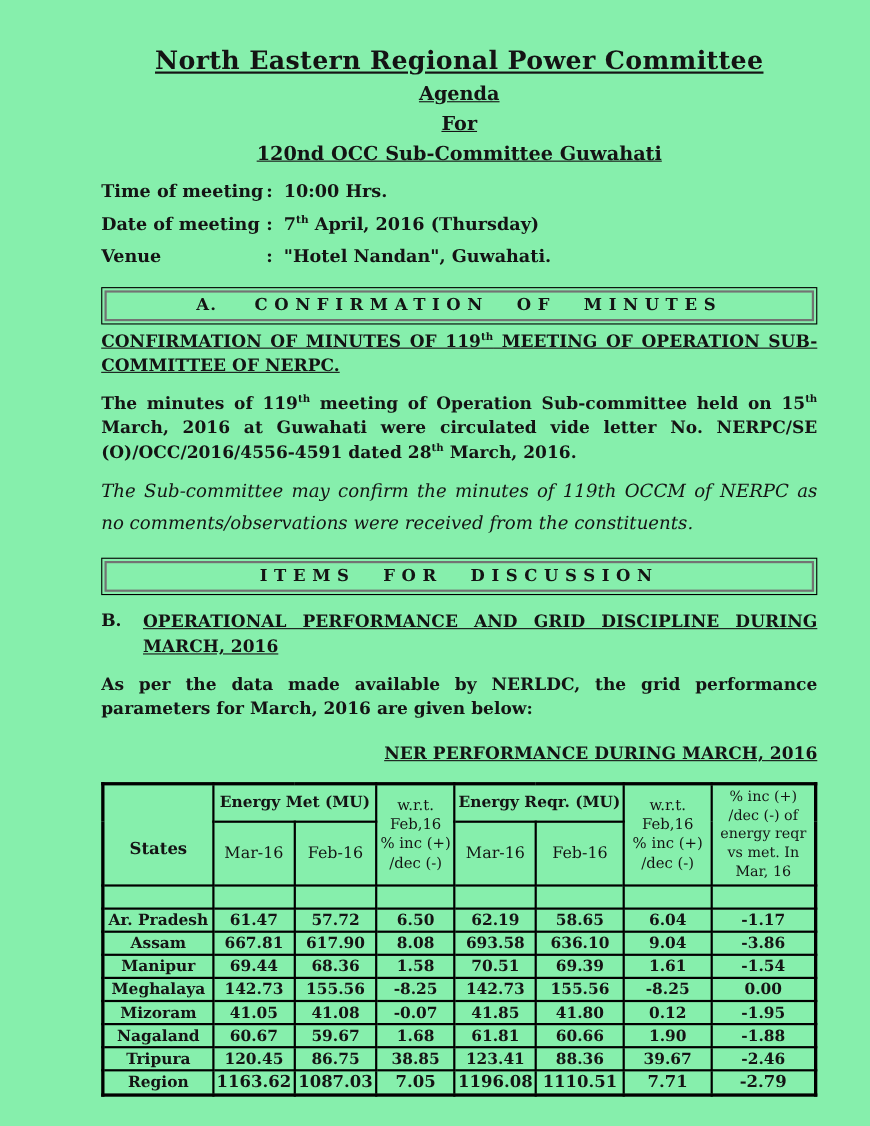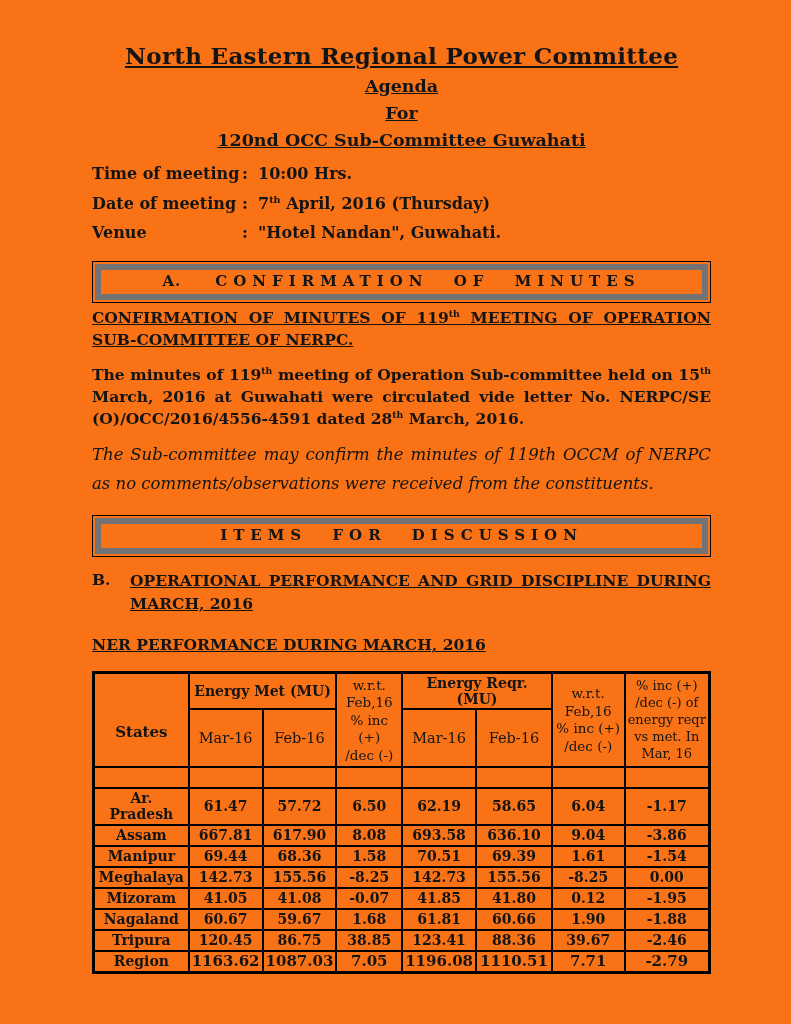--- a/index.html
+++ b/index.html
@@ -1,40 +1,40 @@
 <!DOCTYPE html>
 <html><head>
 <meta charset="utf-8">
 <style>
   html,body { margin:0; padding:0; background:#ffffff; }
   .page {
     width:791px; height:1024px; box-sizing:border-box;
-    background:#f97316; color:#141414;
+    background:#86efac; color:#141414;
     font-family:"DejaVu Serif","Liberation Serif",serif;
-    padding:42px 80px 0 92px; overflow:hidden;
+    padding:42px 48px 0 92px; overflow:hidden;
   }
   sup { font-size:0.6em; line-height:0; }
 
   .doc-title {
     font-size:23px; font-weight:bold; text-align:center;
     text-decoration:underline; margin:0 0 6px 0; letter-spacing:0.3px;
   }
   .sub {
     font-size:17.5px; font-weight:bold; text-align:center;
     text-decoration:underline; margin:7px 0;
   }
 
   .meeting { margin-top:13px; font-size:16px; font-weight:bold; }
   .m-row { display:flex; margin-bottom:8px; line-height:1.35; }
   .m-label { width:150px; flex:0 0 150px; }
   .m-colon { width:16px; flex:0 0 16px; }
 
   .rule-box { border:1px solid #000; padding:2px; margin-top:17px; }
   .rule-box-inner {
-    border:6px solid #737373; text-align:center; font-weight:bold;
+    border:2px solid #737373; text-align:center; font-weight:bold;
     font-size:15px; padding:2px 0 4px 0; letter-spacing:6px; word-spacing:14px;
   }
   .box-label { letter-spacing:1px; margin-right:34px; }
 
   .sec-heading {
     margin-top:4px; font-size:15.5px; font-weight:bold;
     text-align:justify; text-decoration:underline; line-height:1.45;
   }
   .para-bold {
     margin-top:12px; font-size:15.5px; font-weight:bold;
@@ -43,21 +43,21 @@
   .para-italic {
     margin-top:10px; font-size:16.5px; font-style:italic; font-weight:400;
     text-align:justify; line-height:1.78;
   }
 
   .b-head { margin-top:13px; display:flex; font-size:15.5px; font-weight:bold; }
   .b-label { width:38px; flex:0 0 38px; }
   .b-text { flex:1; text-align:justify; text-decoration:underline; line-height:1.45; }
 
   .table-title {
-    margin-top:20px; text-align:left; font-size:15.5px; font-weight:bold;
+    margin-top:20px; text-align:right; font-size:15.5px; font-weight:bold;
     text-decoration:underline;
   }
 
   table.perf { width:100%; border-collapse:collapse; margin-top:17px; border:3px solid #000; }
   table.perf td { border:2px solid #000; text-align:center; padding:1px 2px; }
   .hdr-group  { font-weight:bold; font-size:14px; height:30px; }
   .hdr-sub    { font-weight:normal; font-size:14.5px; height:54px; vertical-align:middle; }
   .c-states   { font-weight:bold; font-size:15px; vertical-align:middle; padding-top:24px !important; }
   .wrt-cell   { font-weight:normal; font-size:13.5px; line-height:1.3; vertical-align:middle; }
   .last-cell  { font-weight:normal; font-size:13px; line-height:1.3; vertical-align:middle; }
@@ -111,20 +111,21 @@
 
   <div class="rule-box">
     <div class="rule-box-inner">ITEMS FOR DISCUSSION</div>
   </div>
 
   <div class="b-head">
     <span class="b-label">B.</span>
     <span class="b-text">OPERATIONAL PERFORMANCE  AND GRID DISCIPLINE DURING MARCH, 2016</span>
   </div>
 
+  <div class="para-bold">As per the data made available by NERLDC, the grid performance parameters for March, 2016 are given below:</div>
 
   <div class="table-title">NER PERFORMANCE DURING MARCH, 2016</div>
 
   <table class="perf">
     <colgroup>
       <col style="width:15.6%">
         <col style="width:10.3%">
         <col style="width:11.5%">
         <col style="width:11.2%">
       <col style="width:11.3%">

